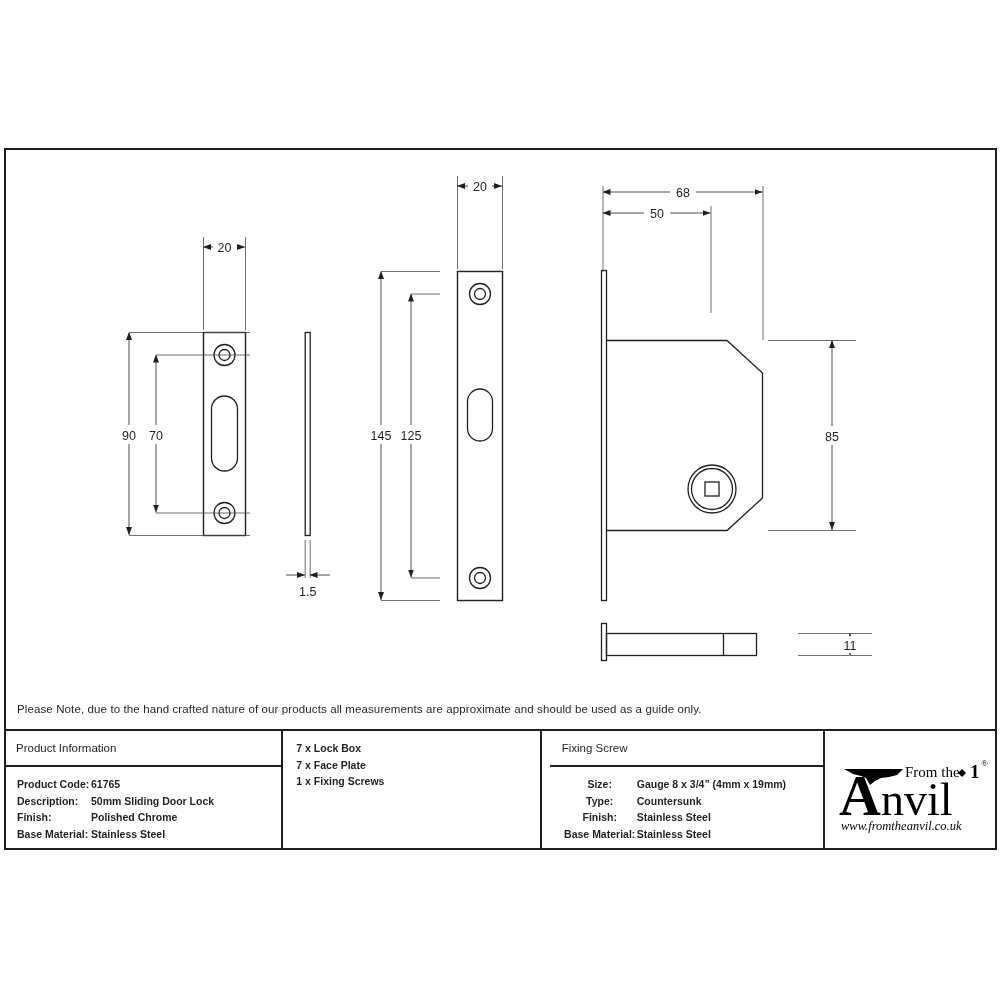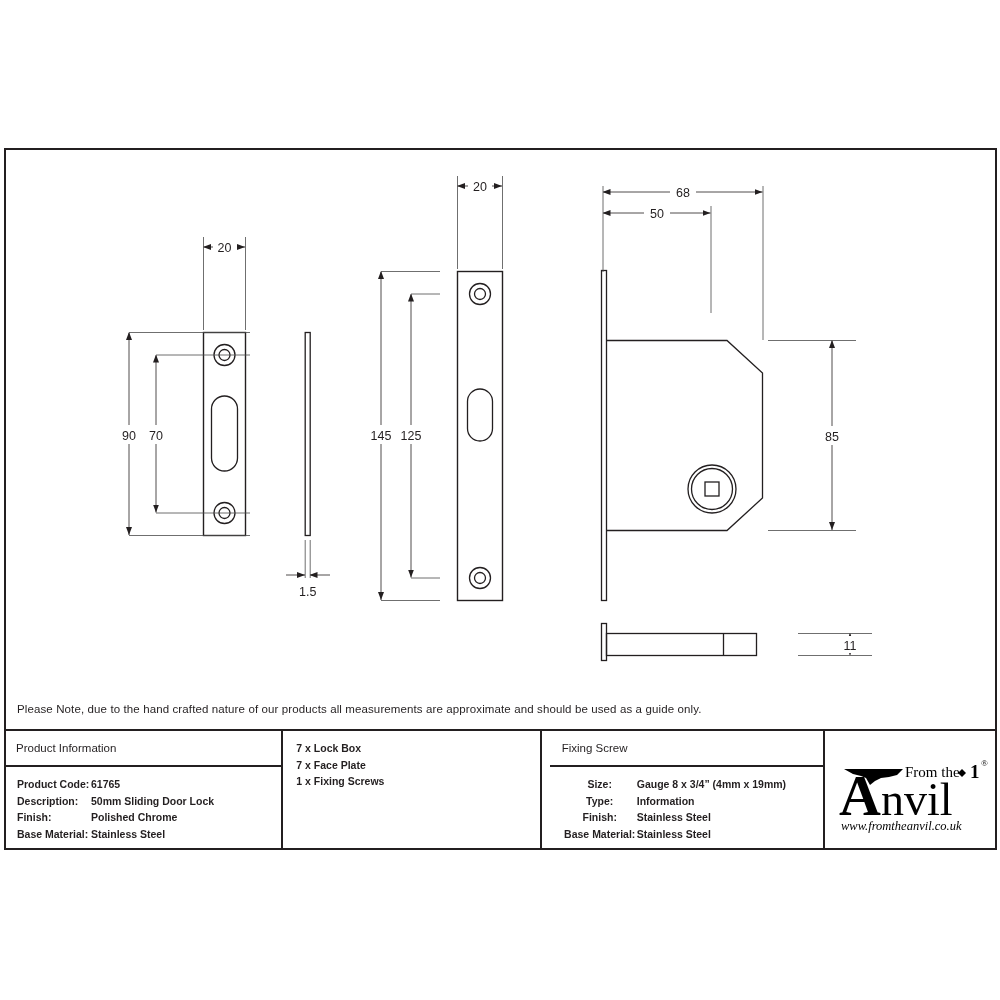--- a/index.html
+++ b/index.html
@@ -245,21 +245,21 @@
 
     <div class="col col-fix">
       <div class="col-head">Fixing Screw</div>
       <div class="col-body">
         <div class="kv">
           <span class="k">Size:</span>
           <span class="v">Gauge 8 x 3/4” (4mm x 19mm)</span>
         </div>
         <div class="kv">
           <span class="k">Type:</span>
-          <span class="v">Information</span>
+          <span class="v">Countersunk</span>
         </div>
         <div class="kv">
           <span class="k">Finish:</span>
           <span class="v">Stainless Steel</span>
         </div>
         <div class="kv">
           <span class="k">Base Material:</span>
           <span class="v">Stainless Steel</span>
         </div>
       </div>

